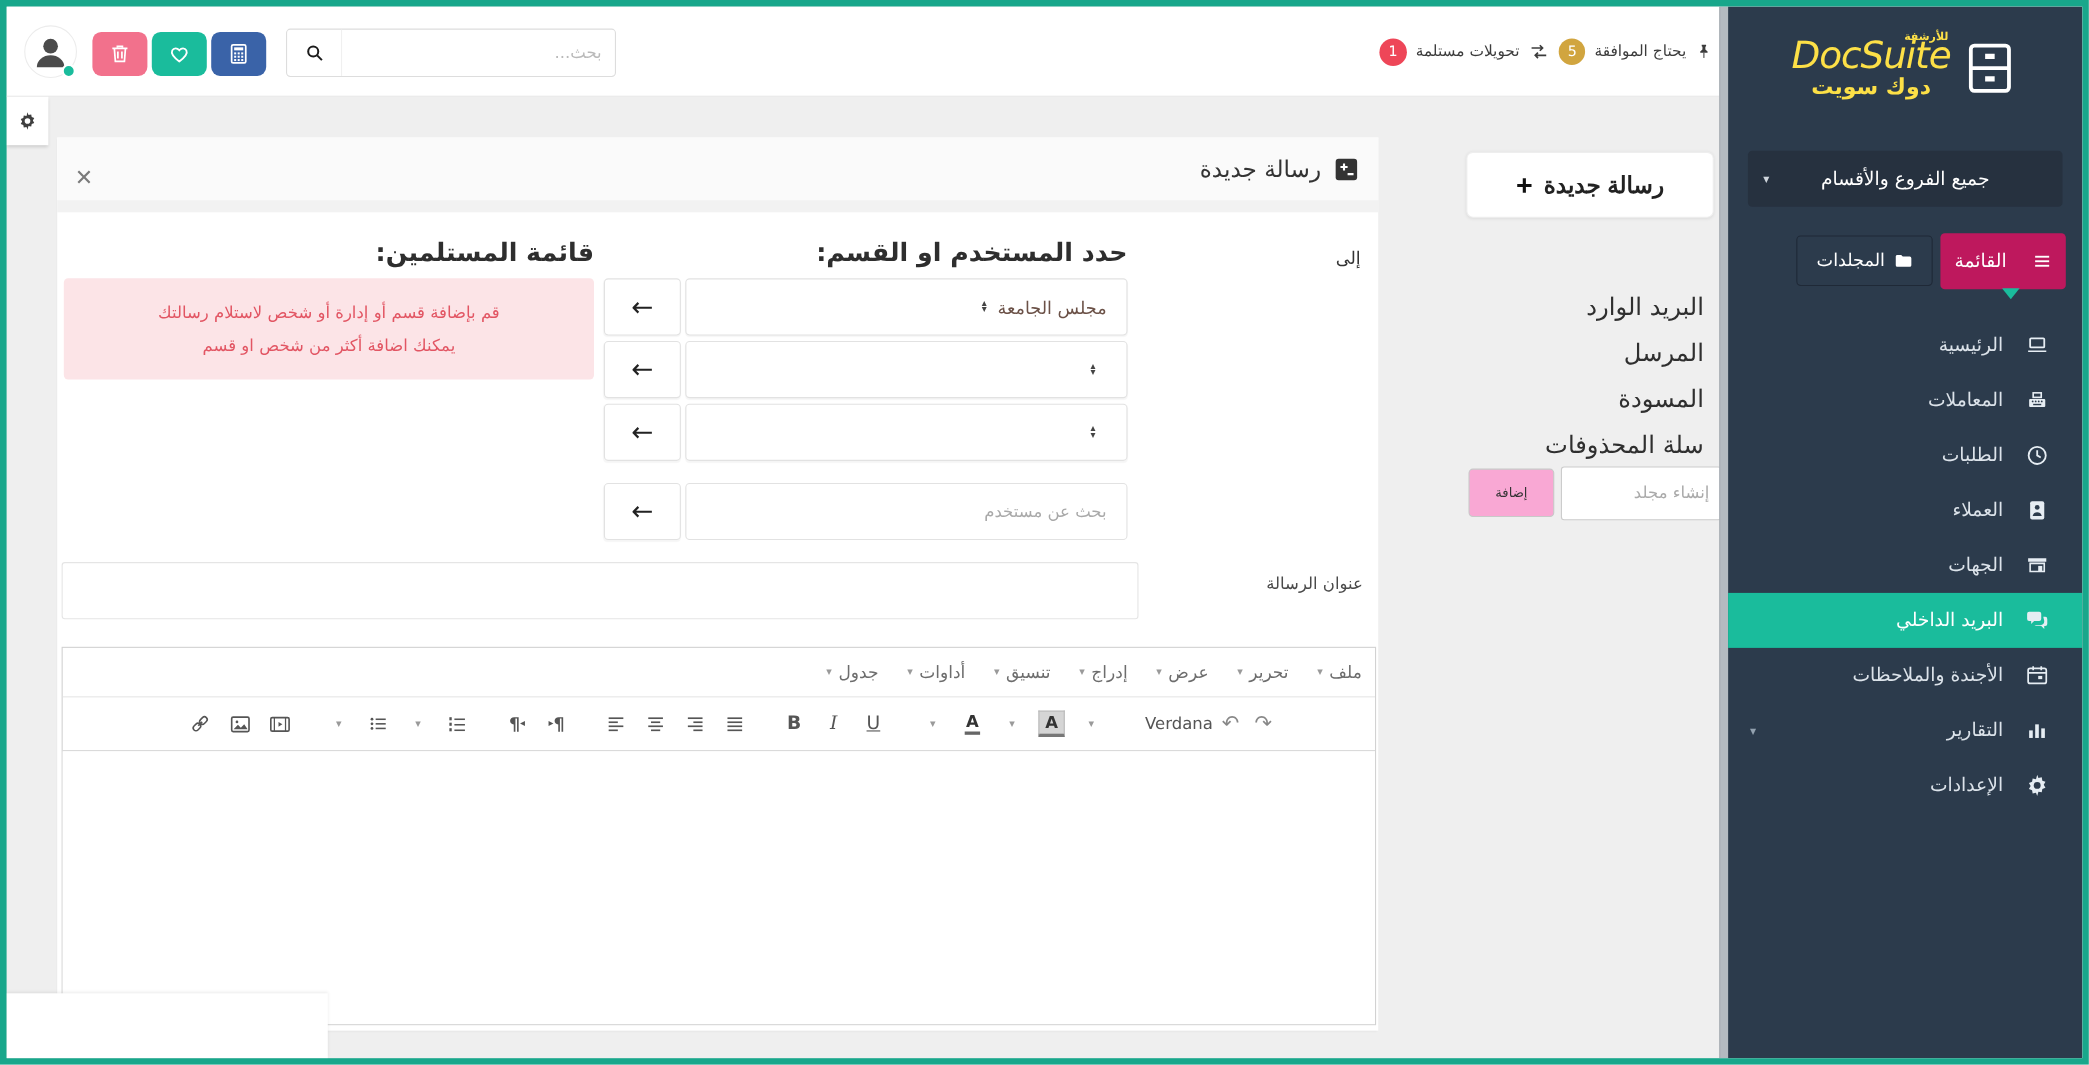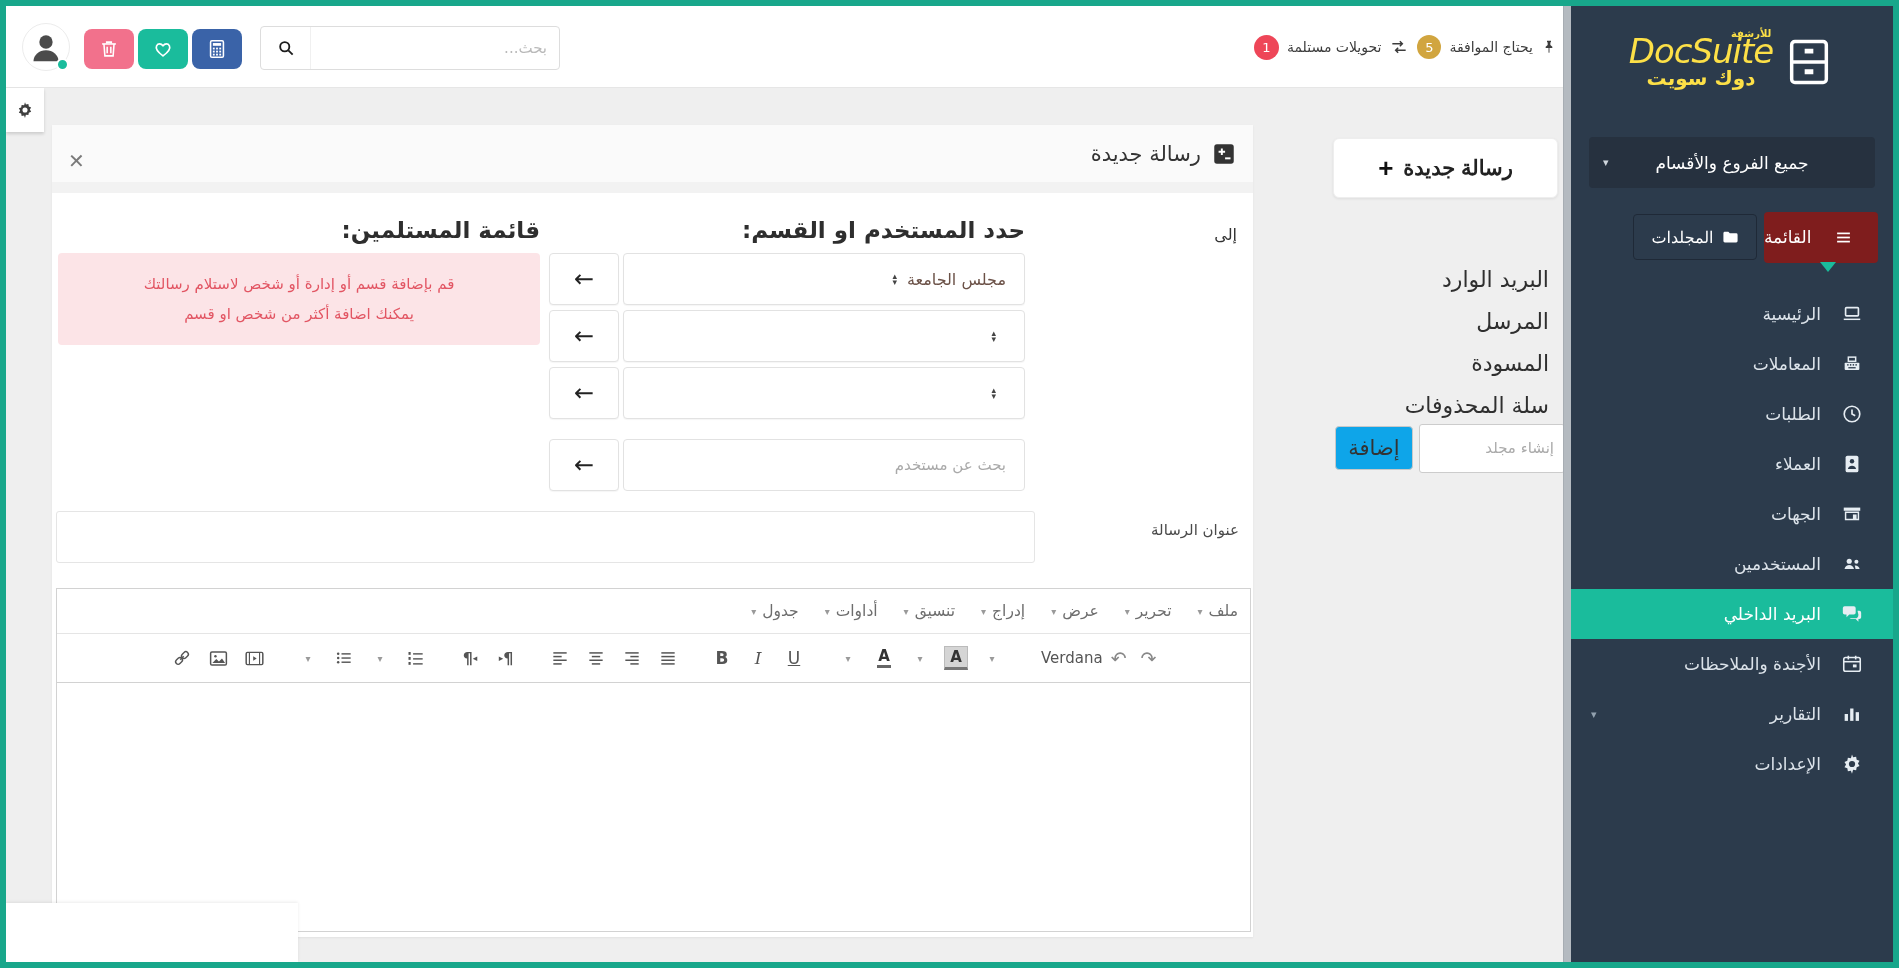--- a/index.html
+++ b/index.html
@@ -33,37 +33,37 @@
   
   .sidebar { position:absolute; left:1565px; top:0; width:322px; height:956px; background:#2c3b4c; }
   .side-logo { position:absolute; top:8px; left:0; width:322px; height:96px; display:flex; align-items:center; justify-content:center; gap:10px; direction:ltr; }
   .logo-text { position:relative; color:#fde047; text-align:center; }
   .logo-tag { position:absolute; right:2px; top:-6px; font-size:10px; font-weight:700; }
   .logo-brand { font-size:34px; font-weight:400; font-style:italic; letter-spacing:-1px; line-height:1; }
   .logo-ar { font-size:20px; font-weight:700; margin-top:-2px; letter-spacing:1px; }
   .side-dd { position:absolute; left:18px; top:131px; width:286px; height:51px; background:#26313f; border-radius:4px; display:flex; align-items:center; justify-content:center; color:#fff; font-size:17px; cursor:pointer; }
   .side-dd .caret { position:absolute; left:14px; color:#cfd6dd; font-size:11px; }
   .side-tabs { position:absolute; left:0; top:201px; width:322px; height:60px; direction:rtl; display:flex; align-items:center; padding:0 15px; gap:7px; }
-  .tab-menu { position:relative; width:114px; height:51px; background:#7f1d1d; border-radius:4px; color:#fff; font-size:17px; display:flex; align-items:center; justify-content:flex-end; gap:24px; border:none; cursor:pointer; }
+  .tab-menu { position:relative; width:114px; height:51px; background:#be185d; border-radius:4px; color:#fff; font-size:17px; display:flex; align-items:center; justify-content:center; gap:24px; border:none; cursor:pointer; }
   .tab-menu::after { content:""; position:absolute; bottom:-9px; right:42px; border-left:8px solid transparent; border-right:8px solid transparent; border-top:10px solid #1abc9c; }
   .tab-folders { width:124px; height:46px; background:#2c3b4c; border:1px solid #1f2937; border-radius:4px; color:#fff; font-size:16px; display:flex; align-items:center; justify-content:center; gap:8px; cursor:pointer; }
   .side-menu { position:absolute; left:0; top:283px; width:322px; }
   .smi { position:relative; height:50px; direction:rtl; display:flex; align-items:center; gap:20px; padding-right:30px; color:#dce3ea; font-size:17px; cursor:pointer; }
   .smi .mi { width:22px; height:22px; display:flex; align-items:center; justify-content:center; color:#e6edf3; }
   .smi.active { background:#1abc9c; color:#fff; }
   .smi .mcaret { position:absolute; left:20px; color:#93a1af; font-size:11px; }
 
   
   .compose-btn { position:absolute; left:1327px; top:132px; width:225px; height:60px; background:#fff; border:1px solid #eee; border-radius:6px; box-shadow:0 1px 3px rgba(0,0,0,.08); display:flex; align-items:center; justify-content:center; gap:10px; cursor:pointer; }
   .compose-btn .plus { font-size:26px; font-weight:700; color:#111; line-height:1; }
   .compose-btn .lbl { font-size:21px; font-weight:600; color:#222; }
   .mail-folders { position:absolute; left:1280px; top:252px; width:271px; direction:rtl; }
   .mail-folders .mf { height:42px; display:flex; align-items:center; padding-right:8px; font-size:22px; color:#2f2f2f; cursor:pointer; }
   .createfolder { position:absolute; left:1329px; top:416px; width:233px; height:52px; display:flex; align-items:center; gap:6px; }
-  .addfolder-btn { width:78px; height:44px; background:#0ea5e9; border:1px solid #c8c8c8; border-radius:4px; font-size:21px; color:#333; font-family:"DejaVu Sans", sans-serif; cursor:pointer; }
+  .addfolder-btn { width:78px; height:44px; background:#f9a8d4; border:1px solid #c8c8c8; border-radius:4px; font-size:12px; color:#333; font-family:"DejaVu Sans", sans-serif; cursor:pointer; }
   .newfolder-input { width:146px; height:49px; border:1px solid #ccc; border-radius:3px; padding:0 10px; font-size:15px; direction:rtl; font-family:"DejaVu Sans", sans-serif; color:#444; outline:none; }
   .newfolder-input::placeholder { color:#aaa; }
 
   
   .card { position:absolute; left:46px; top:119px; width:1201px; height:812px; background:#fff; box-shadow:0 1px 2px rgba(0,0,0,.06); }
   .card-head { position:absolute; left:0; right:0; top:0; height:57px; background:#fafafa; display:flex; flex-direction:row-reverse; align-items:center; gap:10px; padding:0 16px; }
   .head-strip { position:absolute; left:0; right:0; top:57px; height:11px; background:#f2f2f2; }
   .card-title { font-size:21px; color:#333; }
   .card-x { position:absolute; left:16px; top:26px; font-size:20px; color:#7a7a7a; line-height:1; cursor:pointer; background:none; border:none; font-family:"DejaVu Sans", sans-serif; }
   .to-label { position:absolute; right:16px; top:100px; font-size:16px; color:#333; }
@@ -505,31 +505,20 @@
       <div class="smi">
         <span class="mi">
           <svg width="22" height="22" viewBox="0 0 24 24">
                 <path d="M3 5h18v3.5H3z" fill="currentColor"></path>
                 <path d="M5 10h14v8H5z" fill="none" stroke="currentColor" stroke-width="1.6"></path>
                 <rect x="13" y="12.5" width="4" height="5.5" fill="currentColor"></rect>
               </svg>
         </span>
         <span>الجهات</span>
       </div>
-      <div class="smi">
-        <span class="mi">
-          <svg width="22" height="22" viewBox="0 0 24 24" fill="currentColor">
-                <circle cx="9" cy="9" r="2.8"></circle>
-                <path d="M3.8 17.5c.7-3.1 2.8-4.5 5.2-4.5s4.5 1.4 5.2 4.5z"></path>
-                <circle cx="16.8" cy="9.6" r="2.2"></circle>
-                <path d="M15 13.6c2.6-.3 4.7 1 5.3 3.9h-4.4z"></path>
-              </svg>
-        </span>
-        <span>المستخدمين</span>
-      </div>
       <div class="smi active">
         <span class="mi">
           <svg width="22" height="22" viewBox="0 0 24 24" fill="currentColor">
                 <path d="M4 3.5h10a2 2 0 0 1 2 2v5a2 2 0 0 1-2 2H9l-3 3v-3H4a2 2 0 0 1-2-2v-5a2 2 0 0 1 2-2z"></path>
                 <path d="M18 8.5h2a2 2 0 0 1 2 2v5a2 2 0 0 1-2 2h-1v3l-3-3h-5a2 2 0 0 1-1.6-.8h5.6a4 4 0 0 0 4-4z"></path>
               </svg>
         </span>
         <span>البريد الداخلي</span>
       </div>
       <div class="smi">

